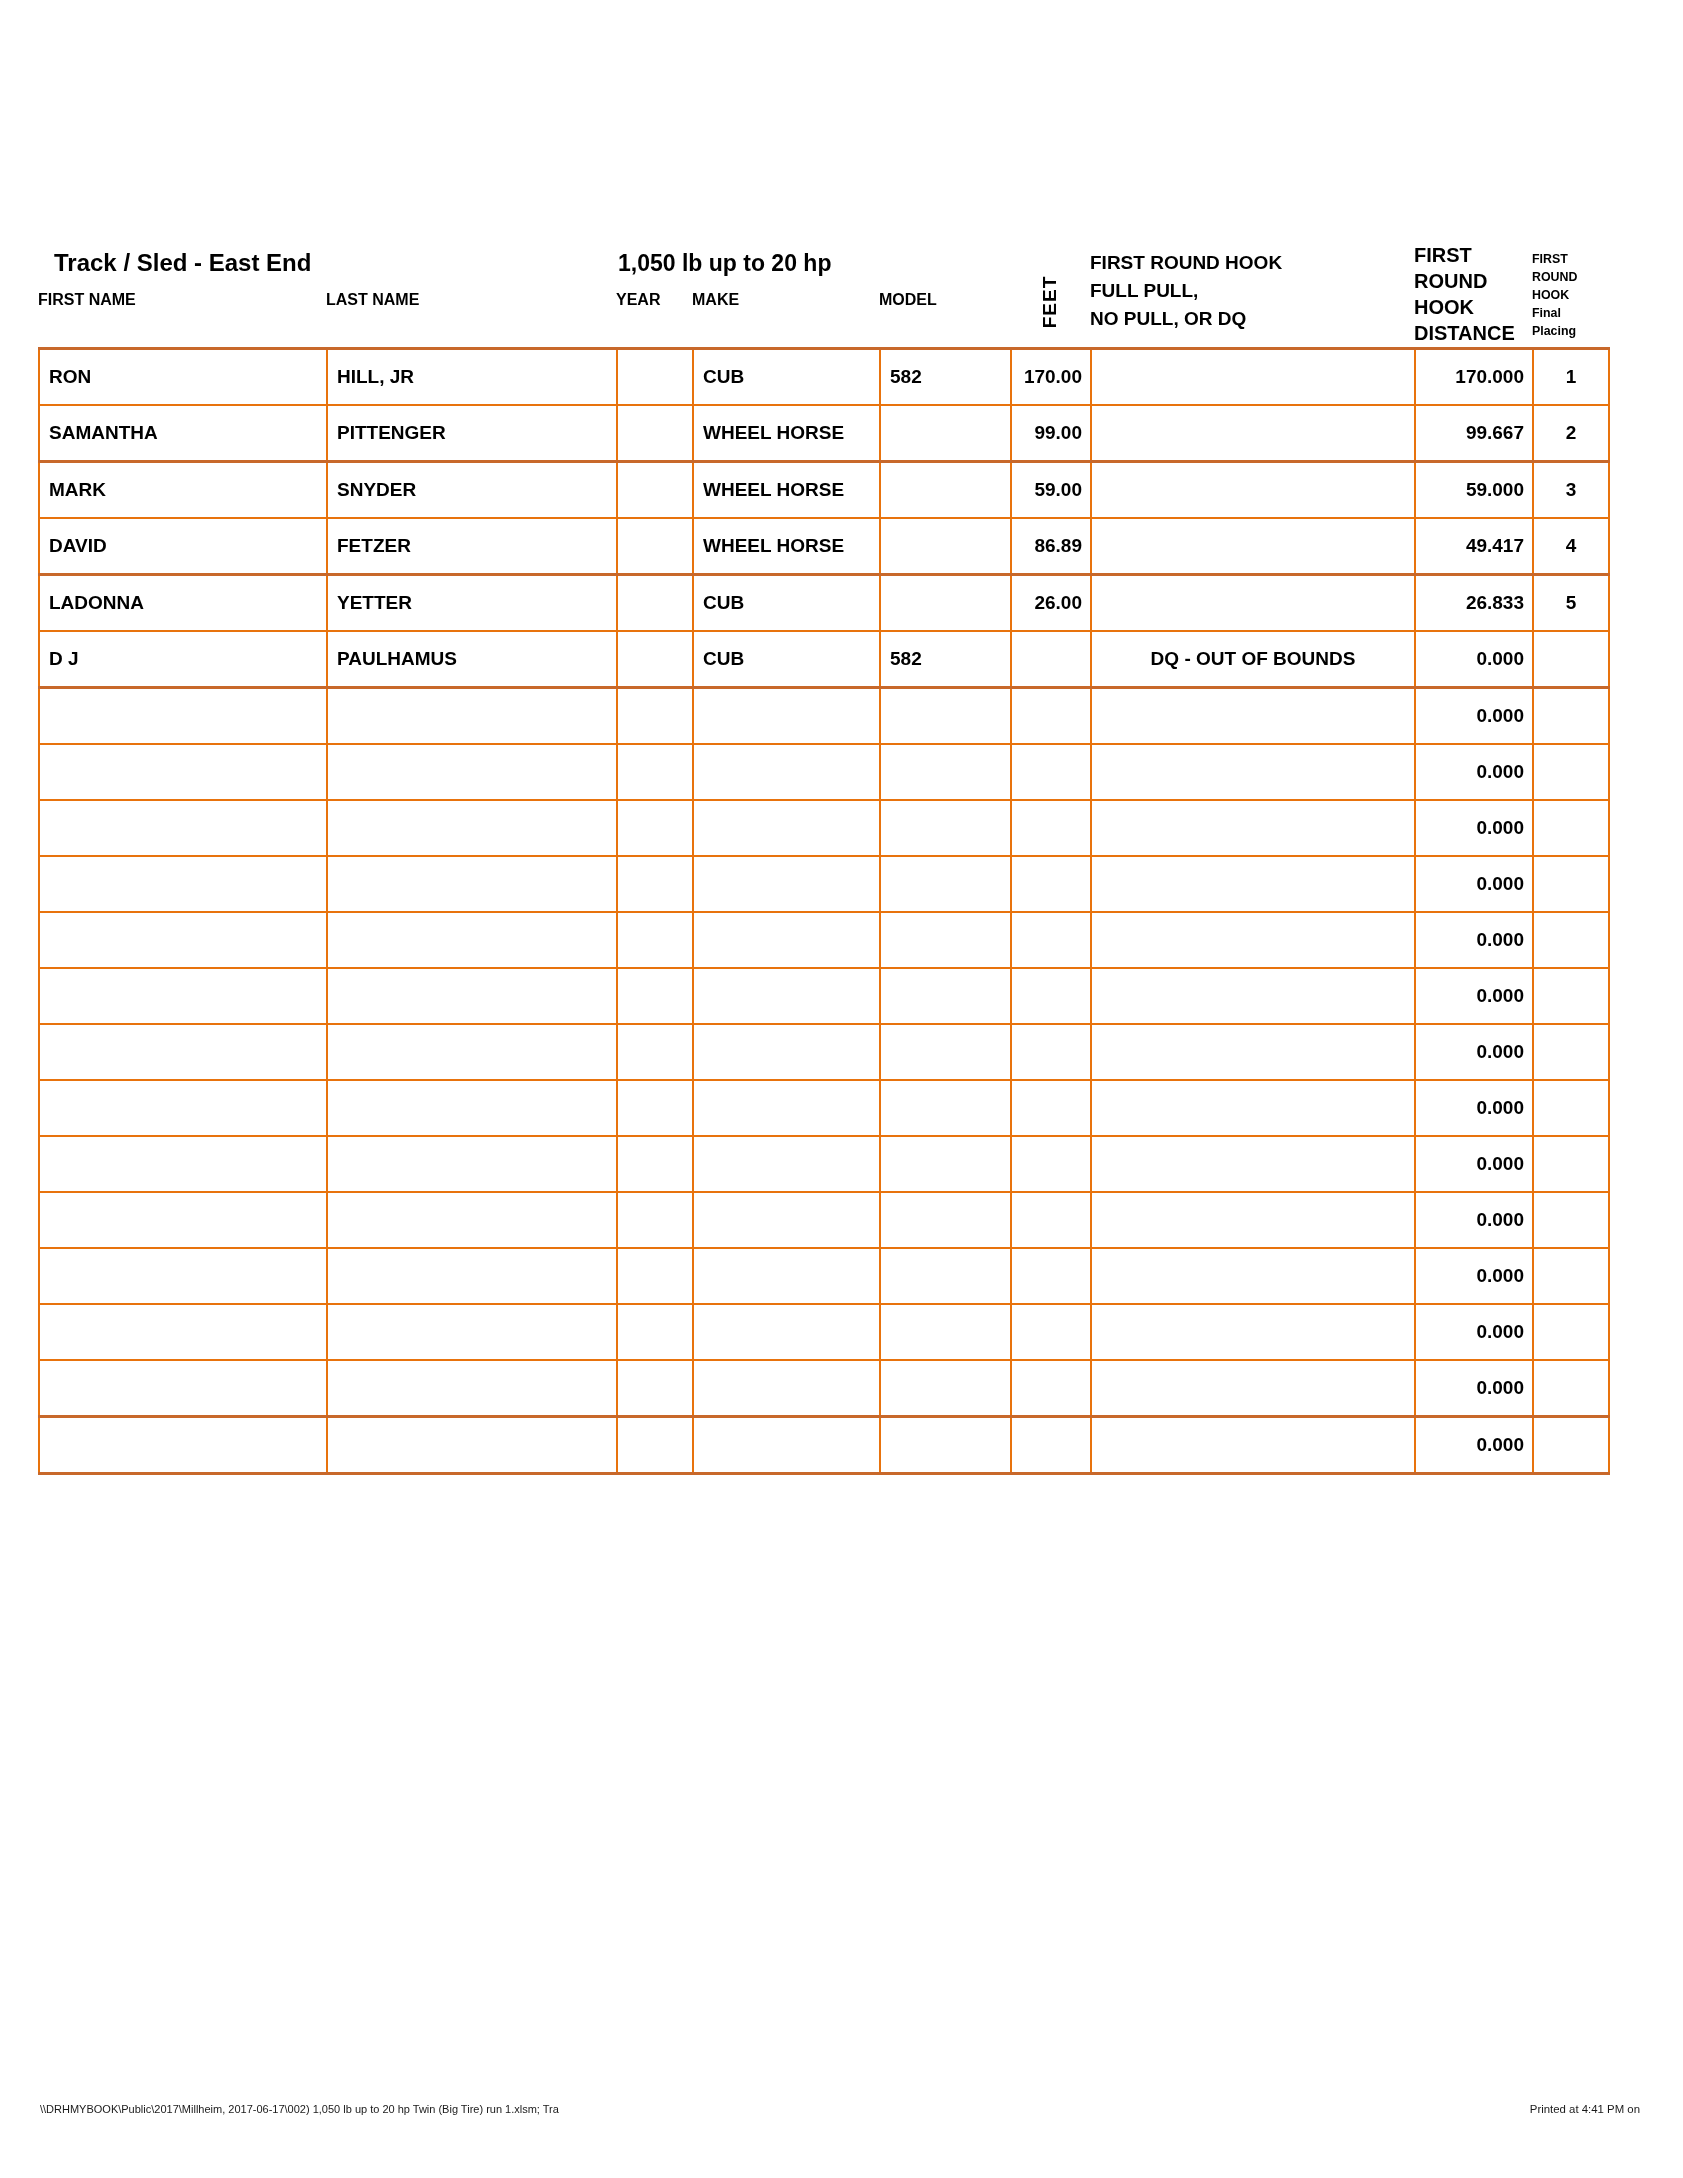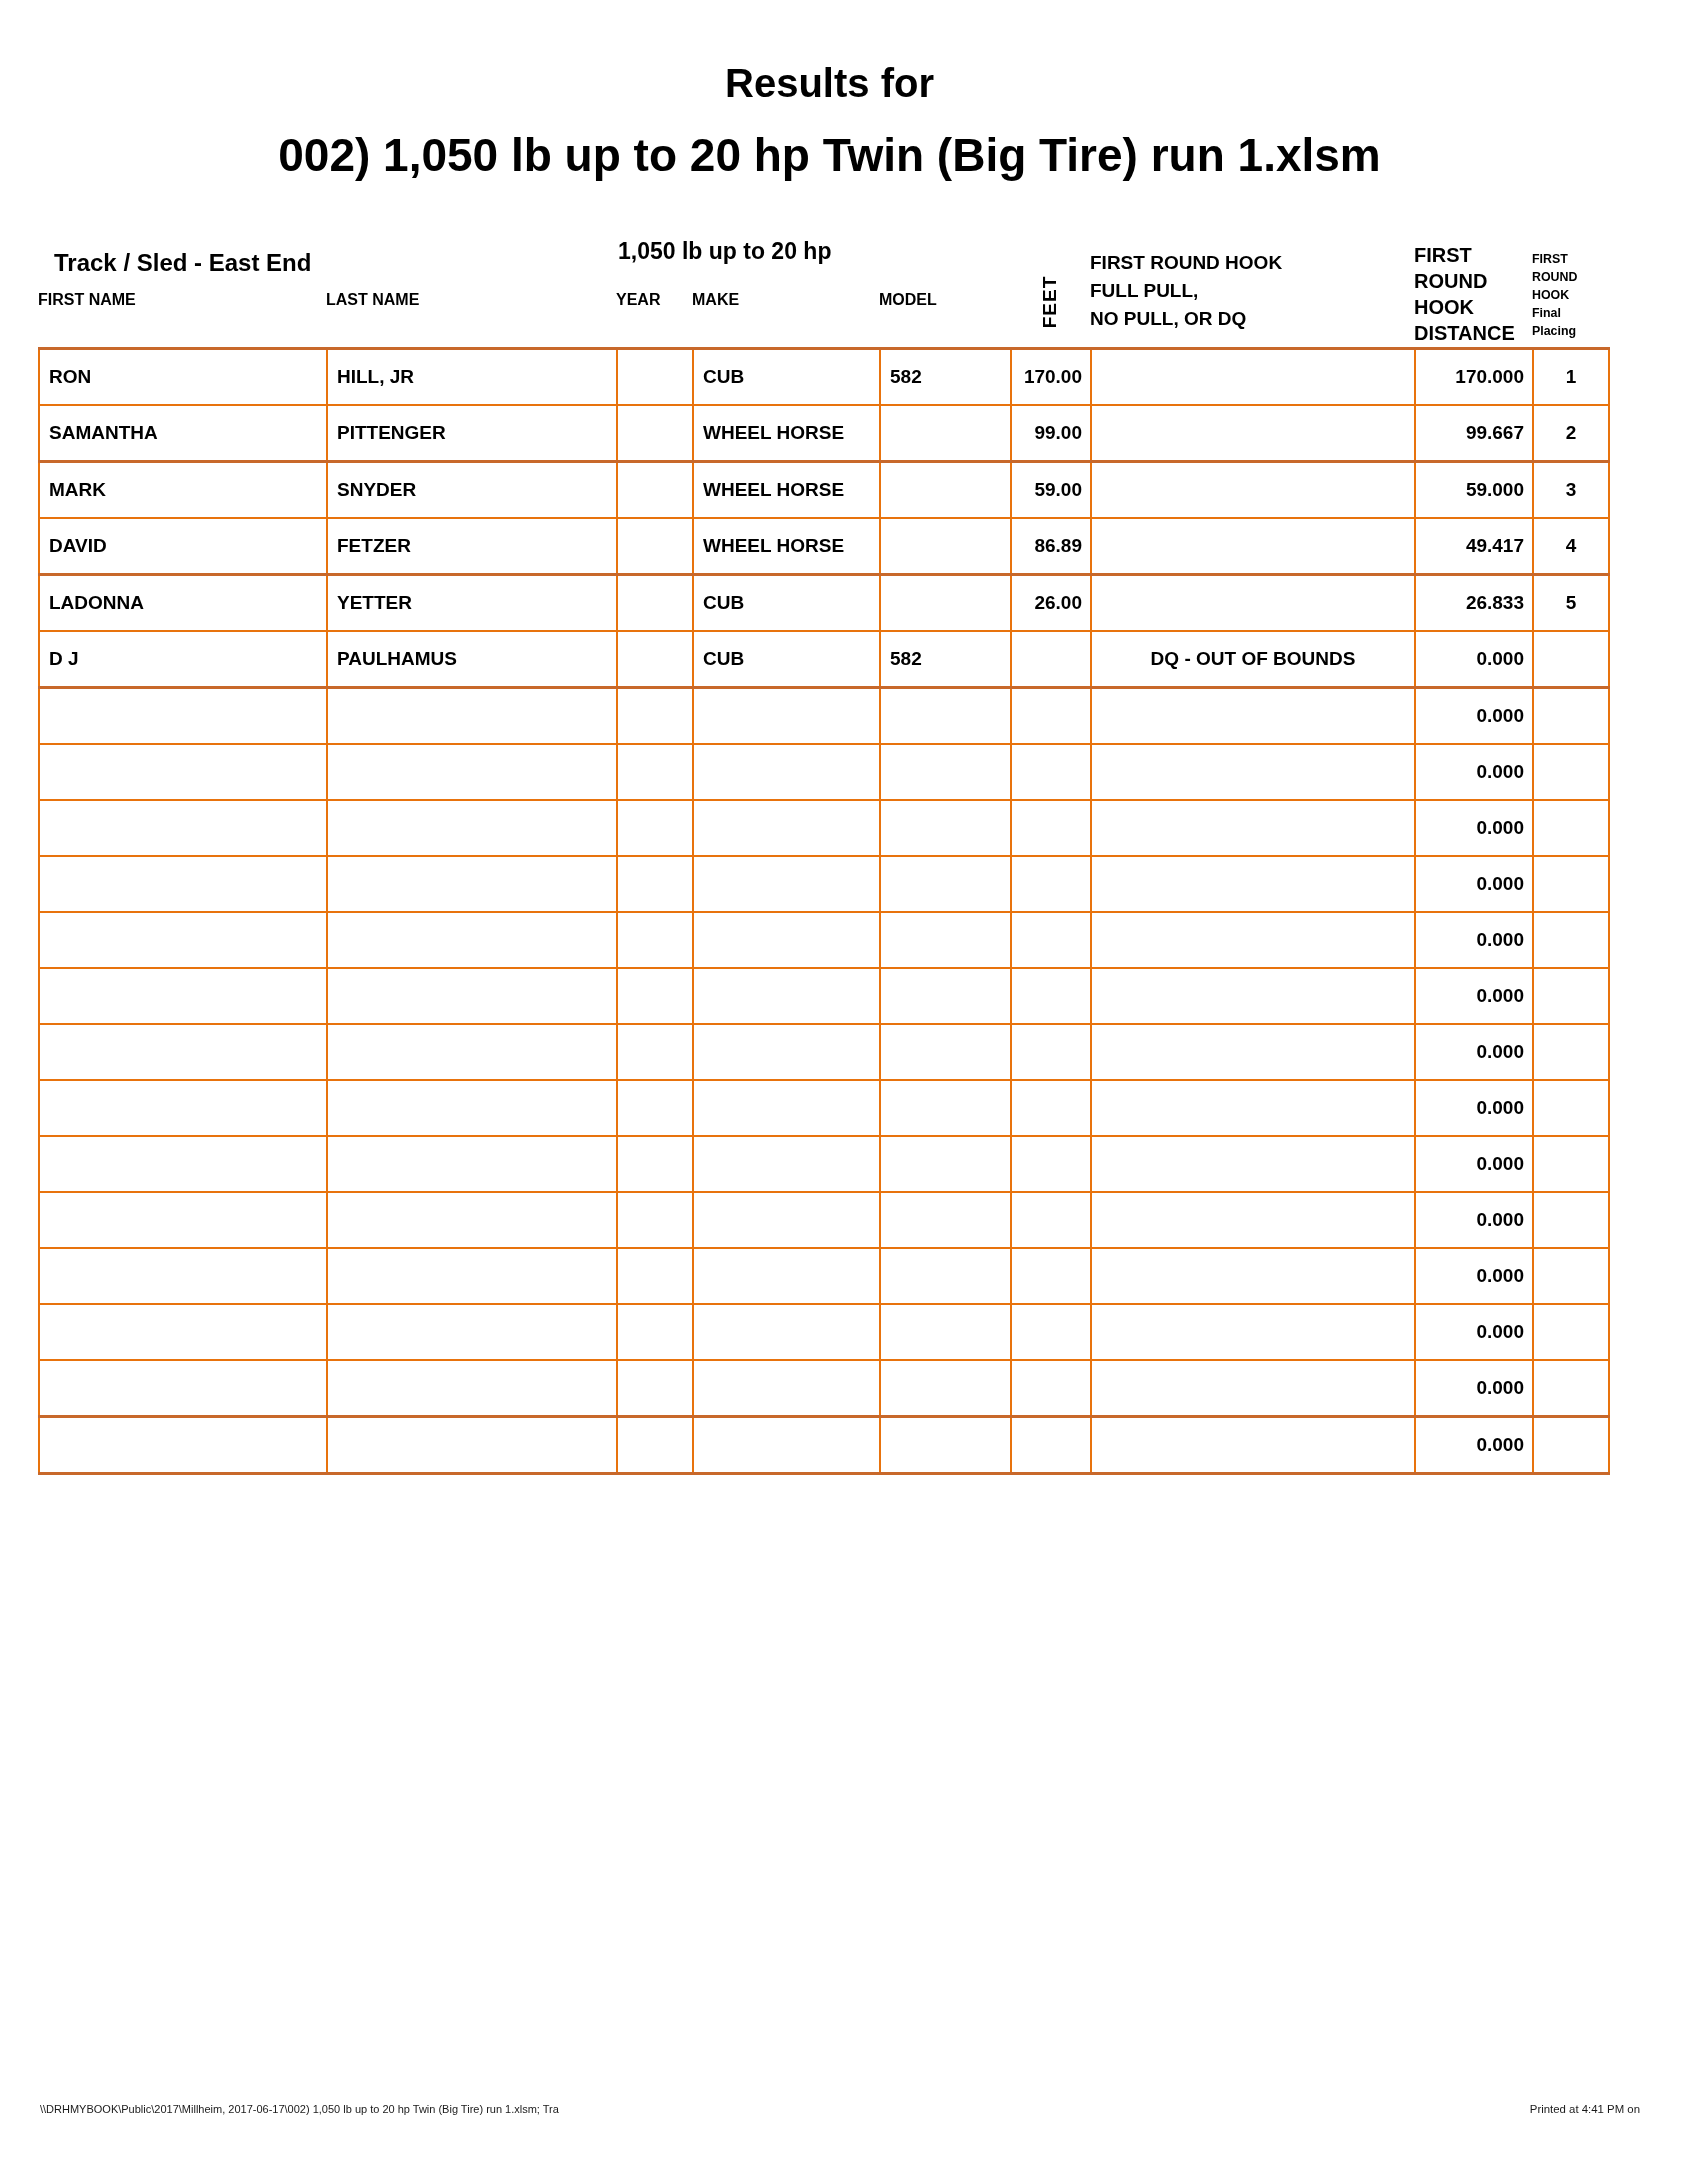--- a/index.html
+++ b/index.html
@@ -12,21 +12,21 @@
   }
   .page { position:absolute; inset:0; }
 
   
   .title-block { position:absolute; top:61px; left:0; width:1659px; text-align:center; }
   .title1 { font-size:40px; font-weight:bold; }
   .title2 { font-size:46px; font-weight:bold; margin-top:22px; }
 
   
   .track-label  { position:absolute; top:238px; left:54px;  font-size:24px; font-weight:bold;margin-top:11px; }
-  .class-label  { position:absolute; top:238px; left:618px; font-size:23px; font-weight:bold; }
+  .class-label  { position:absolute; top:250px; left:618px; font-size:23px; font-weight:bold; }
 
   
   .header-band { position:absolute; left:38px; top:244px; width:1570px; height:103px; display:flex; }
   .hcol { position:relative; height:100%; }
   .hc1{width:288px}.hc2{width:290px}.hc3{width:76px}.hc4{width:187px}.hc5{width:131px}
   .hc6{width:80px}.hc7{width:324px}.hc8{width:118px}.hc9{width:76px}
   .hlabel { position:absolute; left:0; right:0; text-align:left; font-weight:bold; }
   .h-single   { bottom:38px; font-size:16px; }
   .h-multi    { white-space:pre-line; }
   .h-result   { bottom:14px; font-size:19px; line-height:28px; }
@@ -65,24 +65,20 @@
 
   
   .footer-left  { position:absolute; top:2103px; left:40px;  font-size:11px; color:var(--footer-text,#1A1A1A); }
   .footer-right { position:absolute; top:2103px; right:43px; font-size:11.4px; color:var(--footer-text,#1A1A1A); }
 </style>
 </head>
 <body>
 
 <div class="page">
 
-  <div class="title-block">
-    <div class="title1">Results for</div>
-    <div class="title2">002) 1,050 lb up to 20 hp Twin (Big Tire) run 1.xlsm</div>
-  </div>
 
   <div class="track-label">Track / Sled - East End</div>
   <div class="class-label">1,050 lb up to 20 hp</div>
 
   <div class="header-band">
     <div class="hcol hc1">
       <div class="hlabel h-single">FIRST NAME</div>
     </div>
     <div class="hcol hc2">
       <div class="hlabel h-single">LAST NAME</div>

